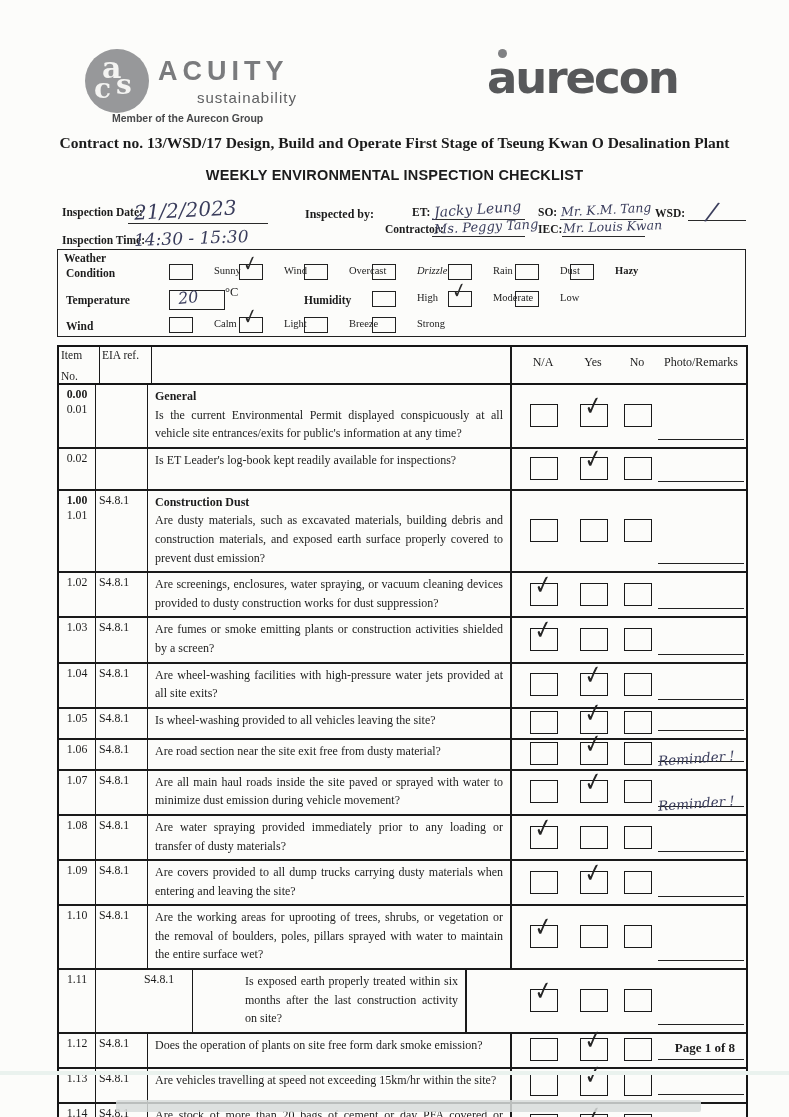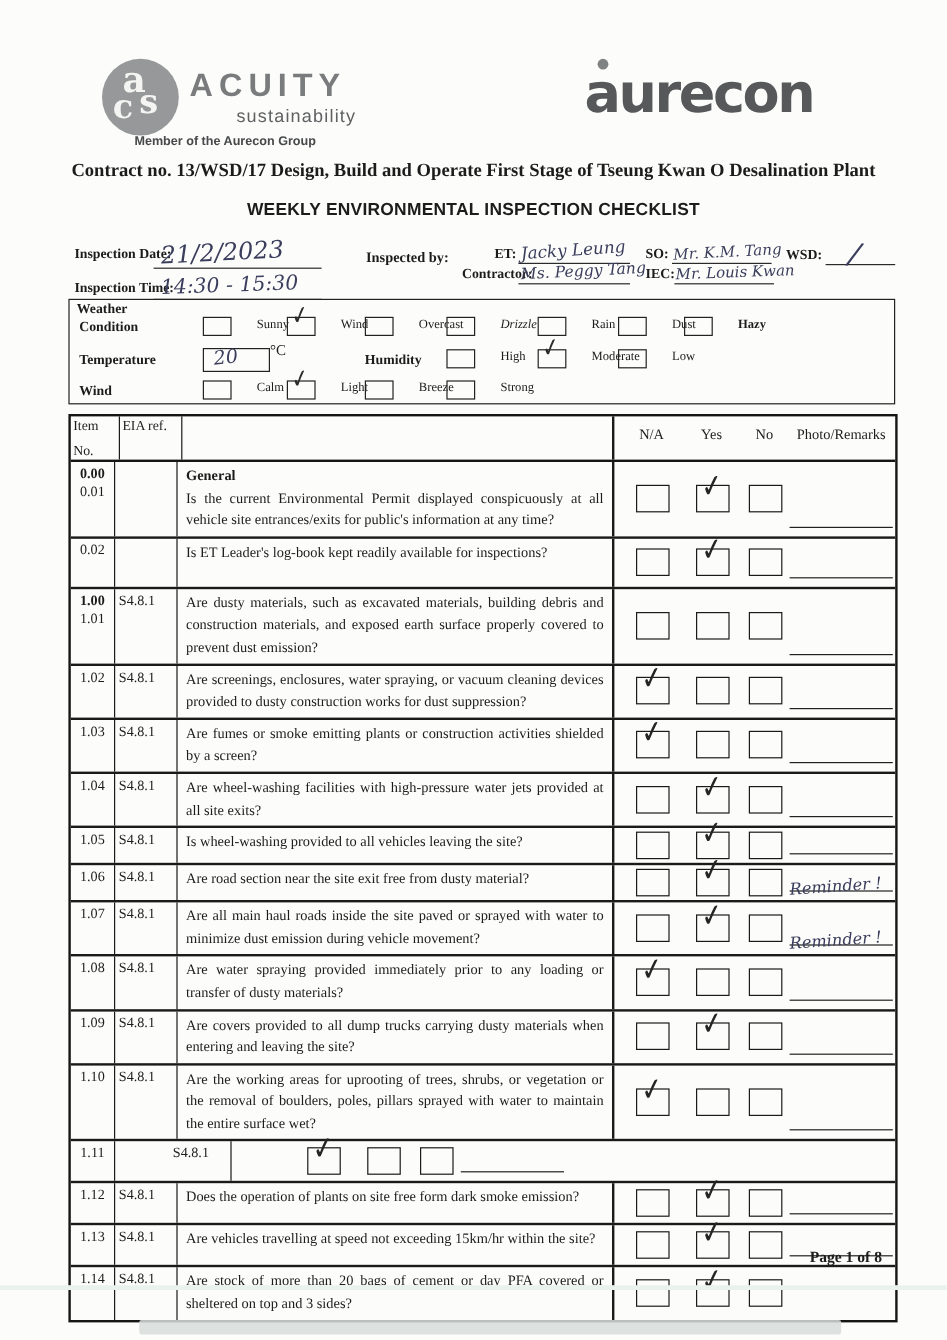--- a/index.html
+++ b/index.html
@@ -253,20 +253,21 @@
             <div class="remark-line"></div>
           </div>
         </div>
         <div class="trow" style="min-height: 54px;">
           <div class="c-item">
             <div class="b">1.00</div>
             <div>1.01</div>
           </div>
           <div class="c-eia">S4.8.1</div>
           <div class="c-desc">
+            <div class="sec">Construction Dust</div>
             <div>Are dusty materials, such as excavated materials, building debris and construction materials, and exposed earth surface properly covered to prevent dust emission?</div>
           </div>
           <div class="c-ans">
             <div class="cb cb-na"></div>
             <div class="cb cb-yes"></div>
             <div class="cb cb-no"></div>
             <div class="remark-line"></div>
           </div>
         </div>
         <div class="trow" style="min-height: 42px;">
@@ -422,20 +423,23 @@
             <div class="cb cb-yes"></div>
             <div class="cb cb-no"></div>
             <div class="remark-line"></div>
           </div>
         </div>
         <div class="trow" style="min-height: 33px; gap: 45px;">
           <div class="c-item">
             <div>1.11</div>
           </div>
           <div class="c-eia">S4.8.1</div>
+          <div class="c-desc">
+            <div>Is exposed earth properly treated within six months after the last construction activity on site?</div>
+          </div>
           <div class="c-ans">
             <div class="cb cb-na">
               <span class="tick">✓</span>
             </div>
             <div class="cb cb-yes"></div>
             <div class="cb cb-no"></div>
             <div class="remark-line"></div>
           </div>
         </div>
         <div class="trow" style="min-height: 33px;">

